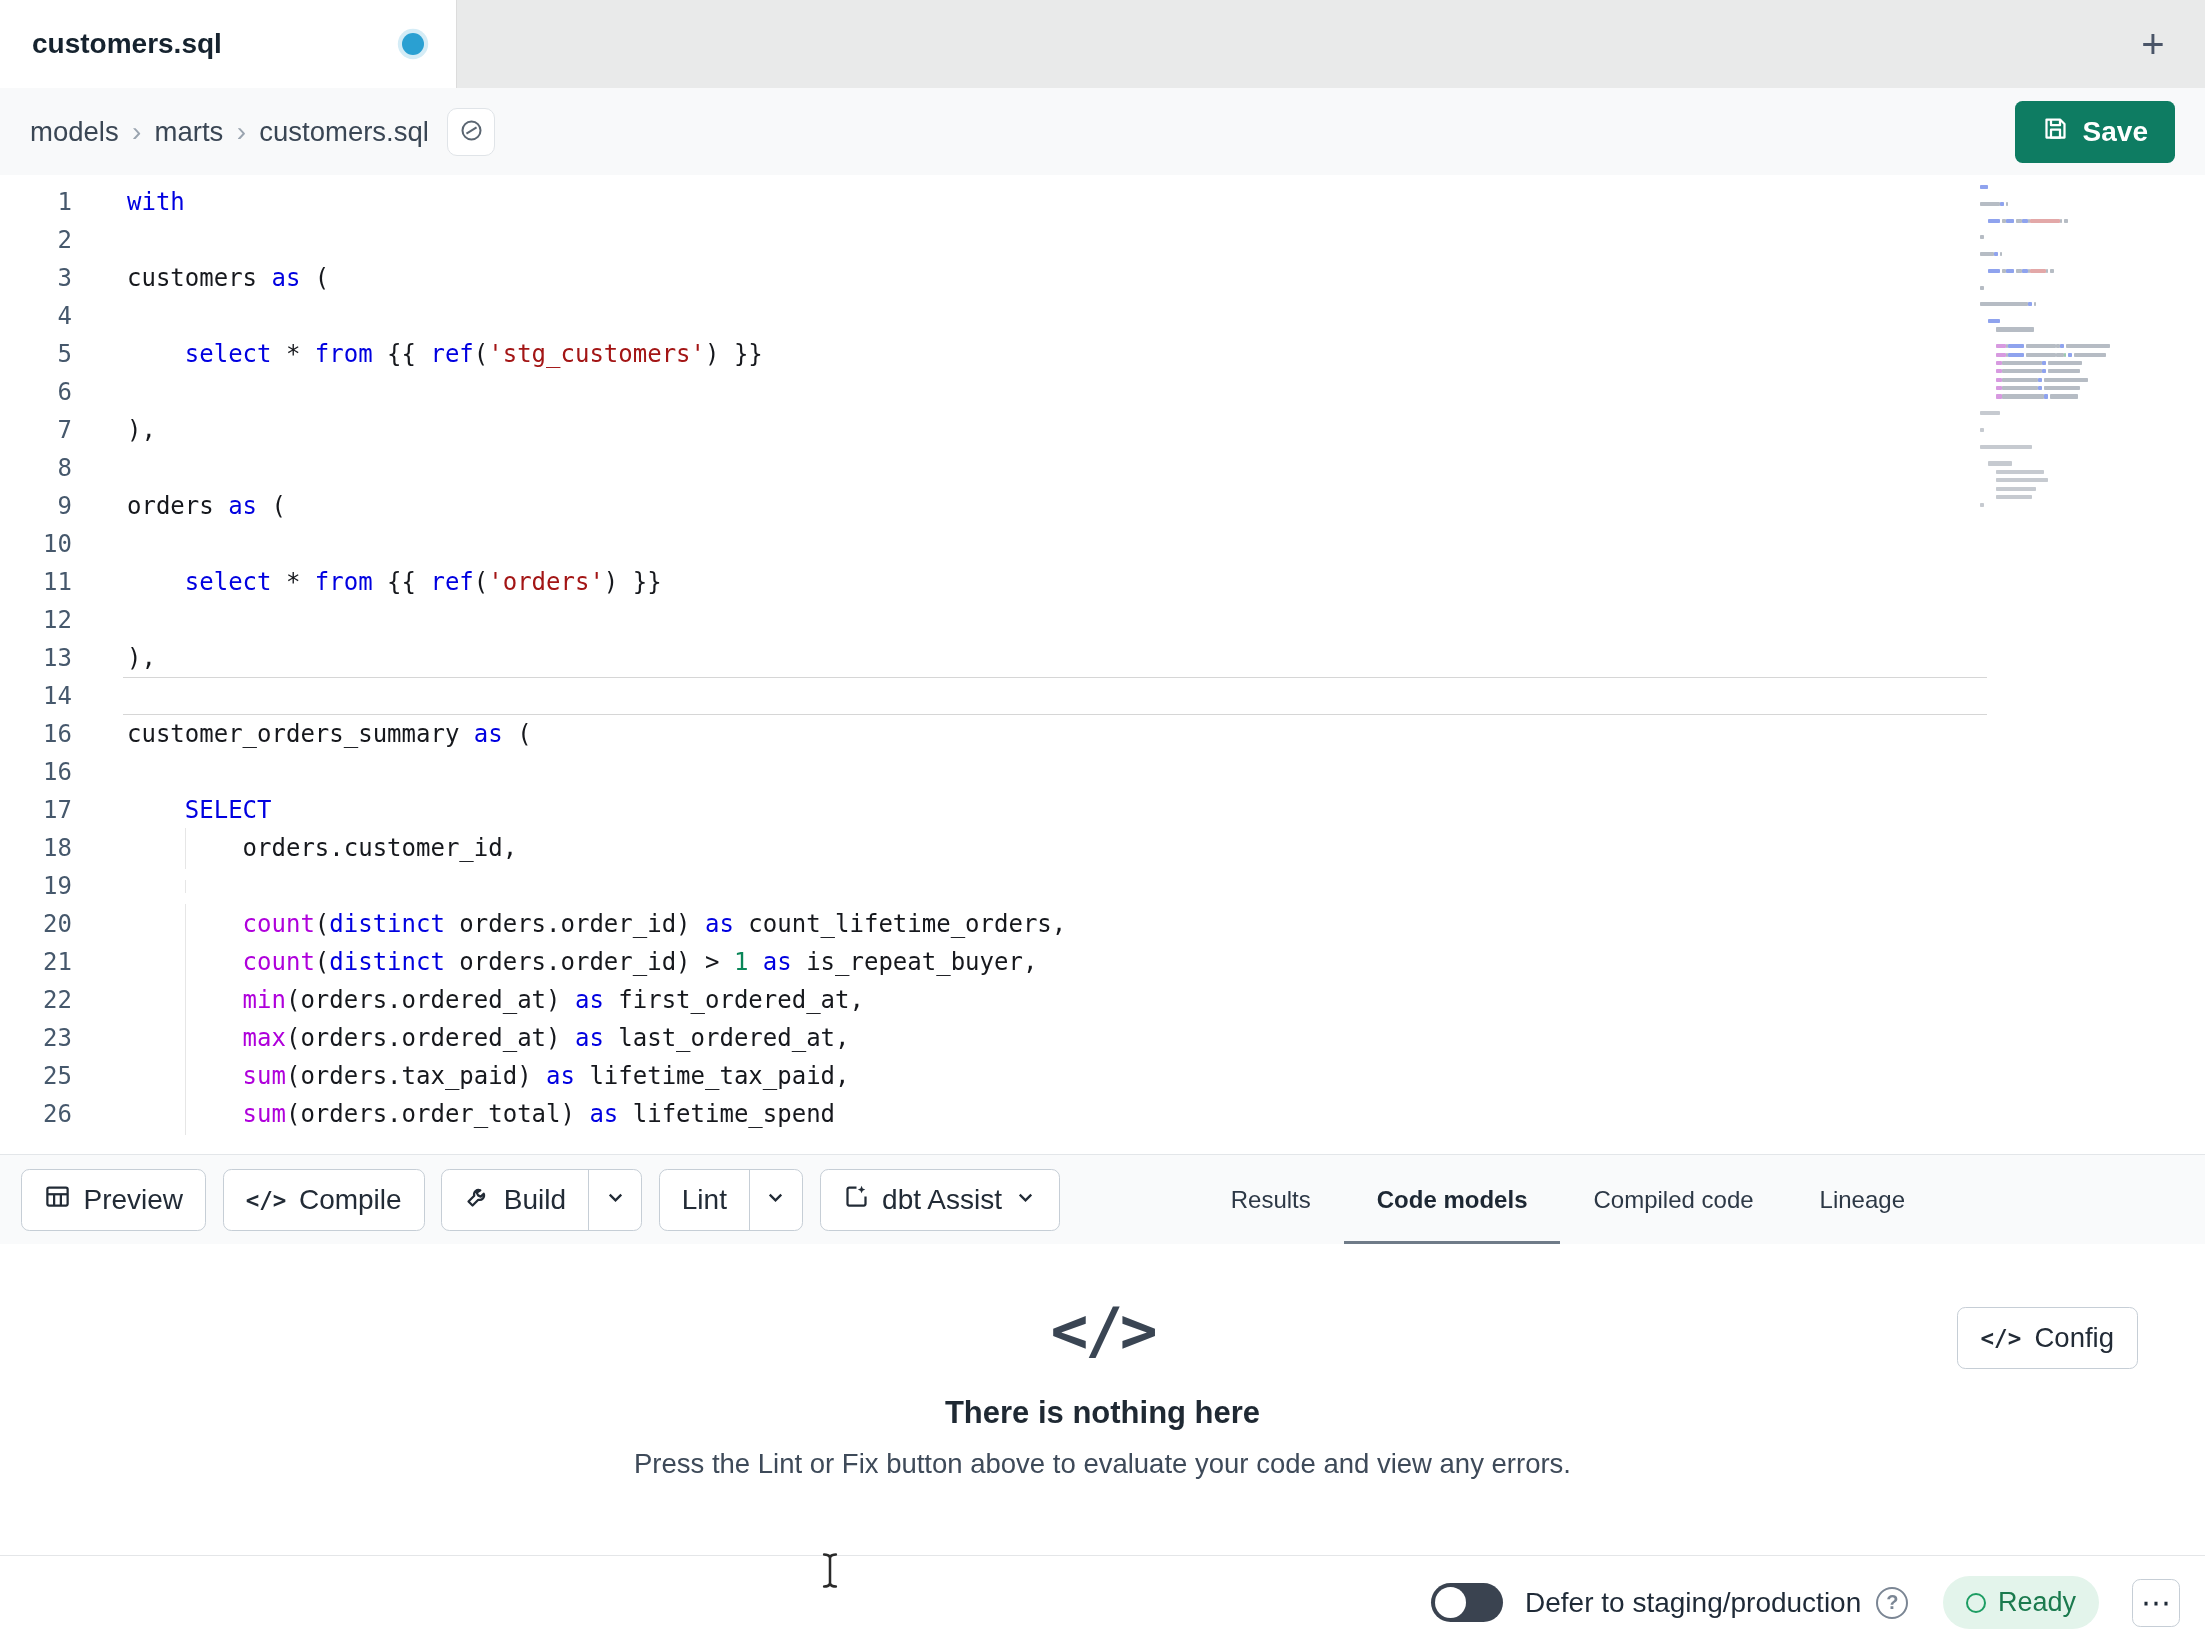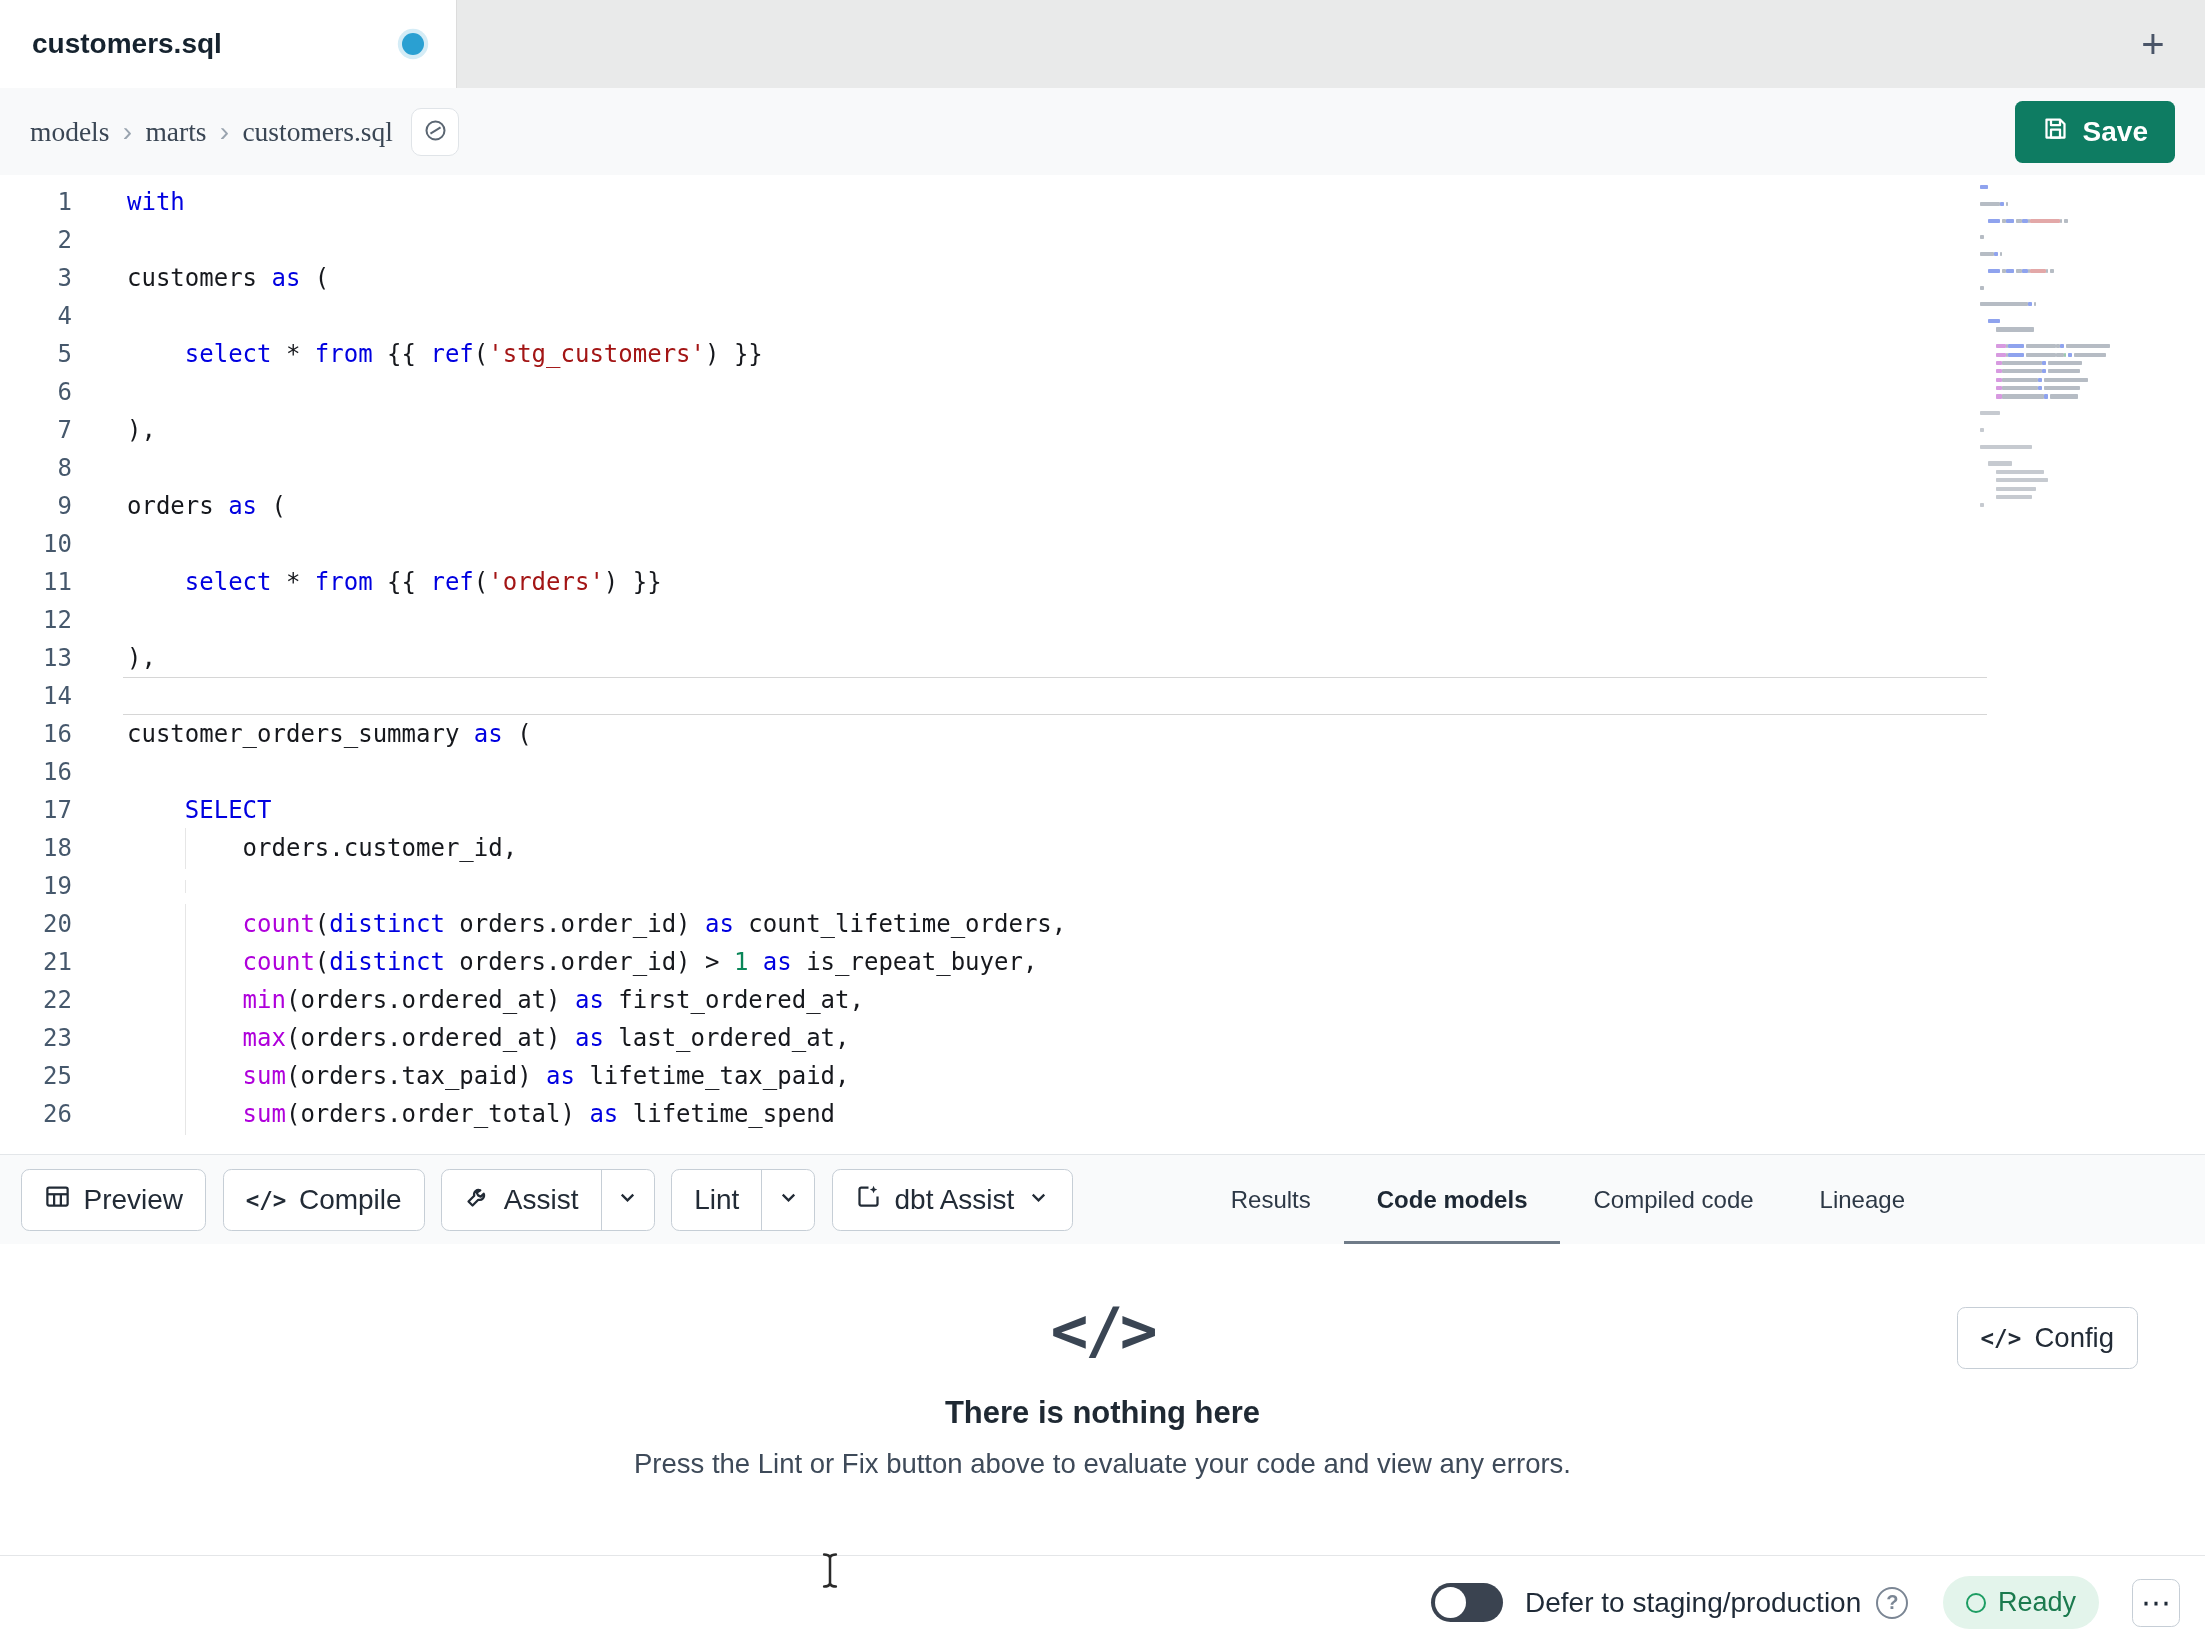--- a/index.html
+++ b/index.html
@@ -12,21 +12,21 @@
   .tab { width:457px; background:#fff; display:flex; align-items:center; justify-content:space-between;
          padding:0 32px; border-right:0.8px solid #dcdcdc; cursor:pointer; }
   .tab-title { font-size:28px; font-weight:700; color:#16232f; }
   .unsaved-dot { width:22px; height:22px; border-radius:50%; background:#2aa0d2; box-shadow:0 0 0 4.2px #d4ecf6; }
   .newtab-btn { position:absolute; right:23px; top:0; height:88px; width:58px; background:none; border:none;
                 font-size:40px; color:#4a5568; cursor:pointer; display:flex; align-items:center; justify-content:center; font-weight:300; }
 
   
   .crumb-bar { height:87px; background:#f8f9fa; display:flex; align-items:center; padding:0 30px; flex-shrink:0; }
   .crumbs { display:flex; align-items:center; font-size:27.5px; color:#3a4654; }
-  .crumb { cursor:pointer;font-family:Liberation Serif, serif; }
+  .crumb { cursor:pointer; }
   .crumb-sep { color:#9aa4af; margin:0 13.3px; font-size:28px; }
   .crumb-icon-btn { margin-left:18.3px; width:48px; height:48px; border:0.8px solid #e0e4e8; background:#fff;
                     border-radius:10px; display:flex; align-items:center; justify-content:center; cursor:pointer; }
   .save-btn { margin-left:auto; height:62px; padding:0 27px; background:#0e7c62; color:#fff; border:none;
               border-radius:7.5px; font-size:28px; font-weight:600; display:flex; align-items:center; gap:13.3px; cursor:pointer; }
 
   
   .editor { position:relative; height:979px; background:#fff; padding-top:8.3px; flex-shrink:0; overflow:hidden; }
   .line { position:relative; height:38px; display:flex; align-items:center; white-space:pre; }
   .line.current::after { content:""; position:absolute; left:123px; right:218px; top:0; bottom:0;
@@ -223,21 +223,21 @@
       <span>Compile</span>
     </button>
 
     <div class="split-btn">
       <div class="split-main">
         <span>
           <svg width="27" height="27" viewBox="0 0 24 24" fill="none" stroke="#222b36" stroke-width="2" stroke-linejoin="round">
             <path d="M14.5 6.5a4 4 0 0 0-5.4 4.8L4 16.4 7.6 20l5.1-5.1a4 4 0 0 0 4.8-5.4l-2.6 2.6-2.4-1.1-1.1-2.4z"></path>
           </svg>
         </span>
-        <span>Assist</span>
+        <span>Build</span>
       </div>
       <div class="split-caret">
         <span>
           <svg width="23" height="23" viewBox="0 0 24 24" fill="none" stroke="#222b36" stroke-width="2.4">
               <polyline points="6 9 12 15 18 9"></polyline>
             </svg>
         </span>
       </div>
     </div>
 

